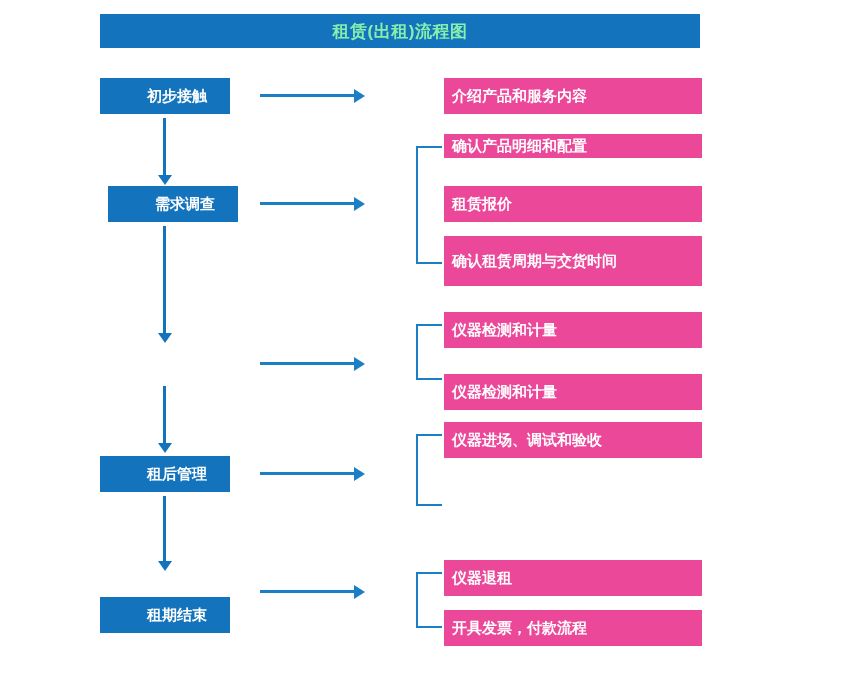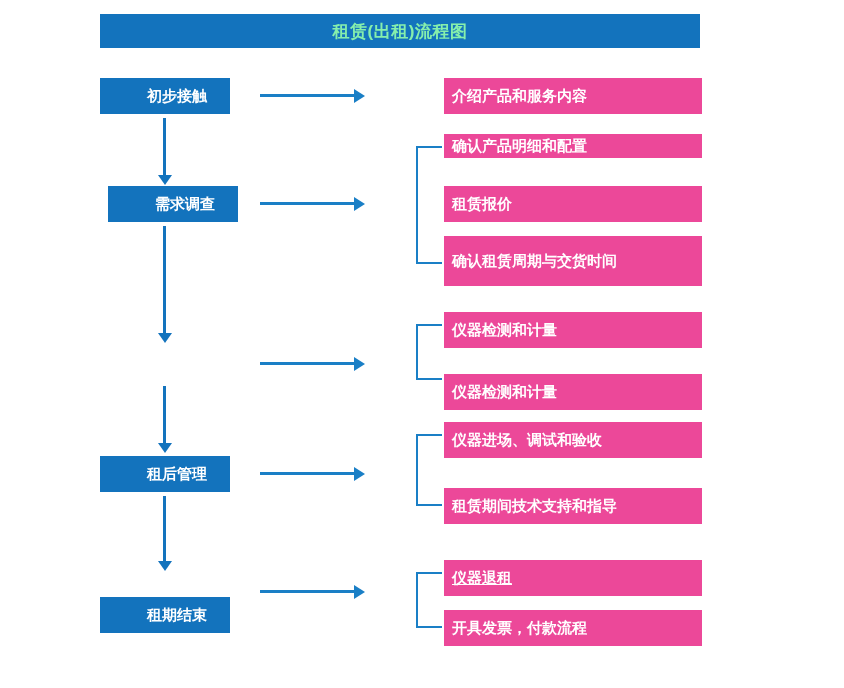--- a/index.html
+++ b/index.html
@@ -125,17 +125,16 @@
   <div class="bracket" style="left:416px;top:434px;width:26px;height:72px;"></div>
   <div class="bracket" style="left:416px;top:572px;width:26px;height:56px;"></div>
 
   <div class="detail-box" style="left:444px;top:78px;width:258px;height:36px;">介绍产品和服务内容</div>
   <div class="detail-box" style="left:444px;top:134px;width:258px;height:24px;">确认产品明细和配置</div>
   <div class="detail-box" style="left:444px;top:186px;width:258px;height:36px;">租赁报价</div>
   <div class="detail-box" style="left:444px;top:236px;width:258px;height:50px;text-align:center;">确认租赁周期与交货时间</div>
   <div class="detail-box" style="left:444px;top:312px;width:258px;height:36px;">仪器检测和计量</div>
   <div class="detail-box" style="left:444px;top:374px;width:258px;height:36px;">仪器检测和计量</div>
   <div class="detail-box" style="left:444px;top:422px;width:258px;height:36px;">仪器进场、调试和验收</div>
-  <div class="detail-box" style="left:444px;top:488px;width:258px;height:36px;">租赁期间技术支持和指导</div>
-  <div class="detail-box" style="left:444px;top:560px;width:258px;height:36px;text-decoration:underline;">仪器退租</div>
+  <div class="detail-box" style="left:444px;top:560px;width:258px;height:36px;">仪器退租</div>
   <div class="detail-box" style="left:444px;top:610px;width:258px;height:36px;">开具发票，付款流程</div>
 
 </div>
 
 </body></html>

